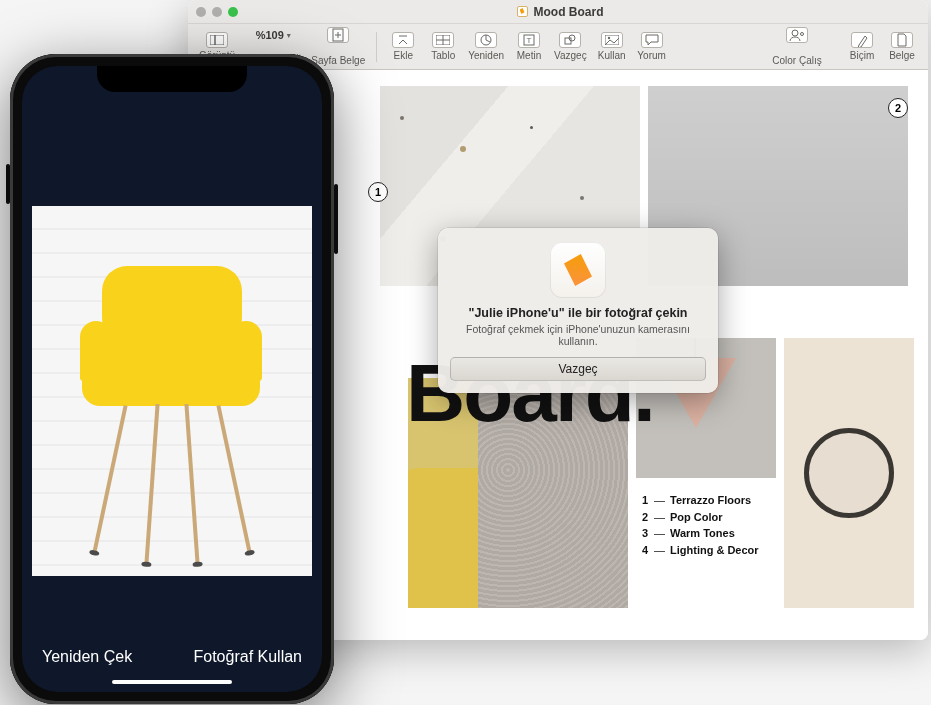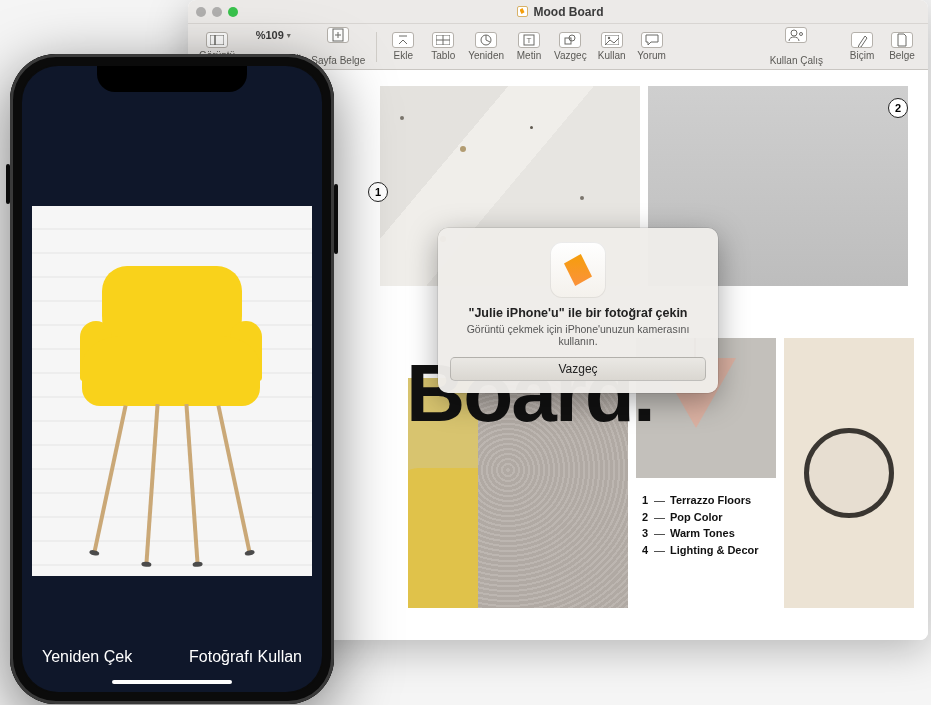--- a/index.html
+++ b/index.html
@@ -415,21 +415,21 @@
     </div>
     <div class="tb-spacer"></div>
     <div class="tb-item wide">
       <div class="tb-icon">
           <svg width="16" height="12" viewBox="0 0 16 12">
             <circle cx="6" cy="4" r="3" fill="none" stroke="#6b6a66"></circle>
             <path d="M1 12c0-3 3-4 5-4s5 1 5 4" fill="none" stroke="#6b6a66"></path>
             <circle cx="13" cy="5" r="1.5" fill="none" stroke="#6b6a66"></circle>
           </svg>
         </div>
-      <span>Kullan Çalış</span>
+      <span>Color Çalış</span>
     </div>
     <div style="width:10px"></div>
     <div class="tb-item">
       <div class="tb-icon">
           <svg width="12" height="14" viewBox="0 0 12 14">
             <path d="M3 12l6-9 2 2-6 9-3 1z" fill="none" stroke="#6b6a66"></path>
           </svg>
         </div>
       <span>Biçim</span>
     </div>
@@ -492,21 +492,21 @@
           <span class="dash">—</span>
           <span>Lighting &amp; Decor</span>
         </div>
       </div>
 
       <div class="popover">
         <div class="app-icon">
           <div class="pen-glyph"></div>
         </div>
         <h4>"Julie iPhone'u" ile bir fotoğraf çekin</h4>
-        <p>Görüntü çekmek için iPhone'unuzun kamerasını kullanın.</p>
+        <p>Fotoğraf çekmek için iPhone'unuzun kamerasını kullanın.</p>
         <button>Vazgeç</button>
       </div>
 
     </div>
   </div>
 </div>
 
 <div class="iphone">
   <div class="screen">
     <div class="notch"></div>
@@ -521,17 +521,17 @@
           <div class="leg l1"></div>
           <div class="leg l2"></div>
           <div class="leg l3"></div>
           <div class="leg l4"></div>
         </div>
       </div>
     </div>
 
     <div class="phone-actions">
       <span>Yeniden Çek</span>
-      <span>Fotoğrafı Kullan</span>
+      <span>Fotoğraf Kullan</span>
     </div>
     <div class="home-indicator"></div>
   </div>
 </div>
 
 </body></html>

